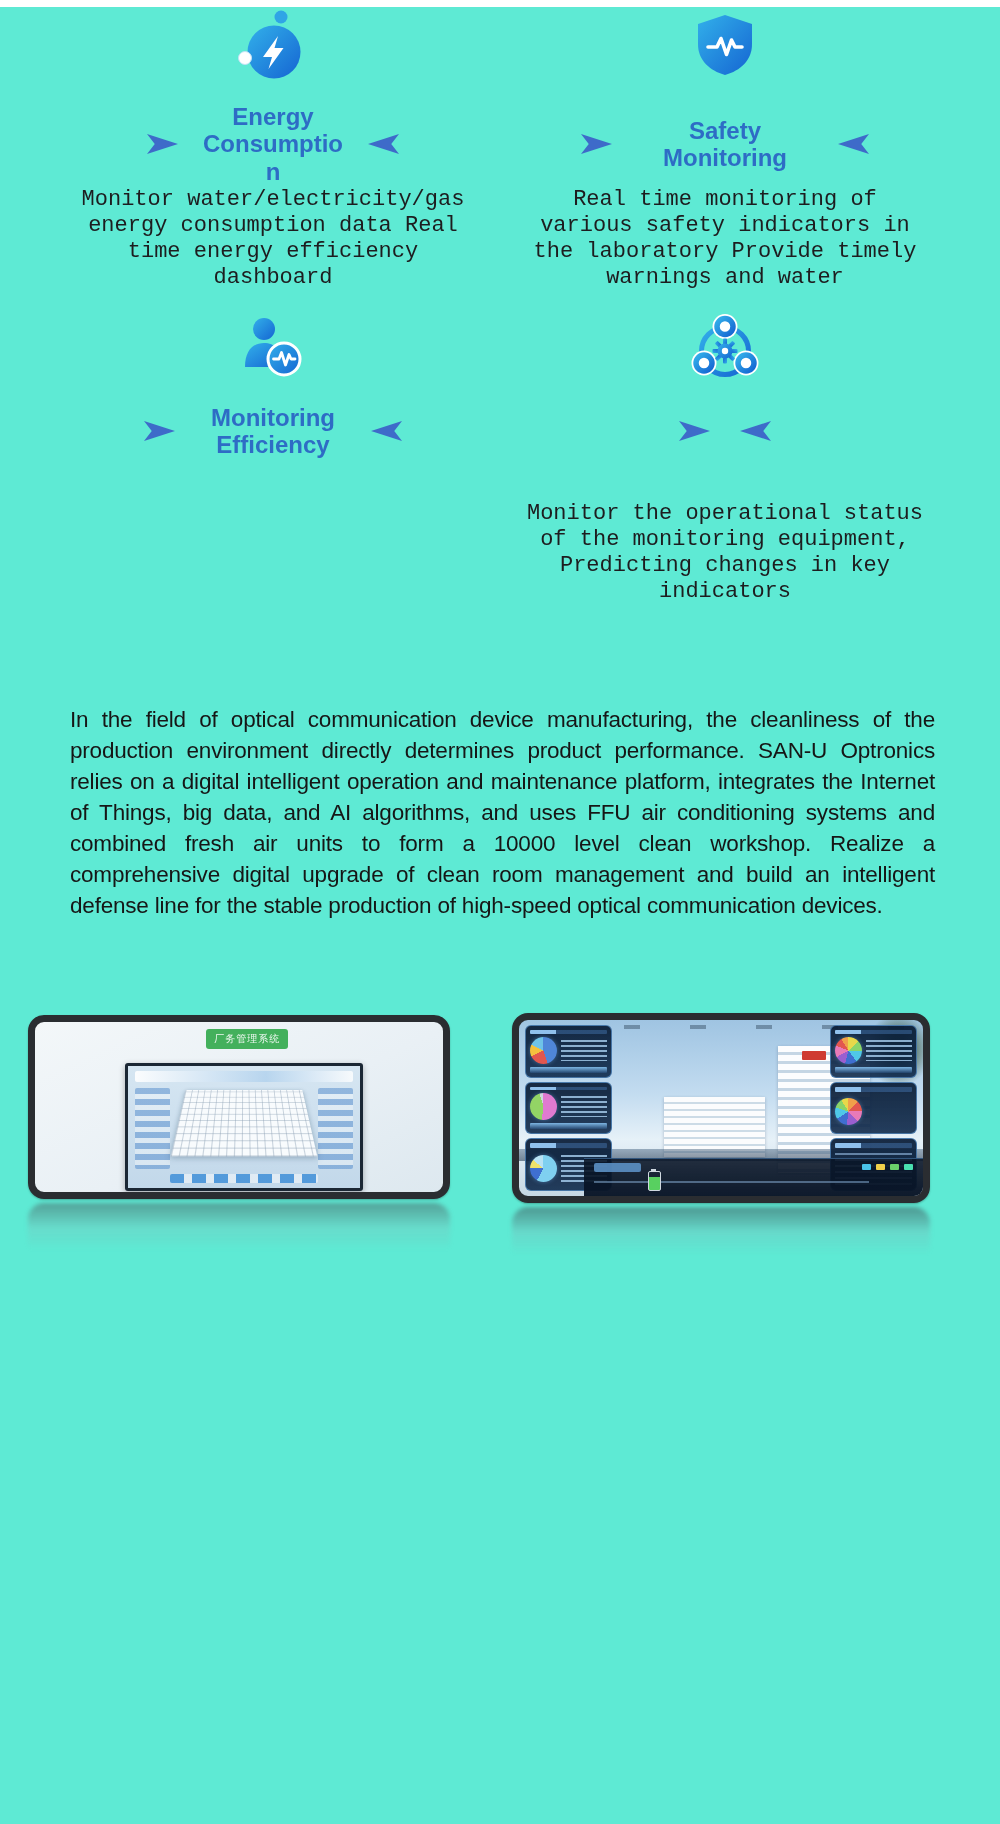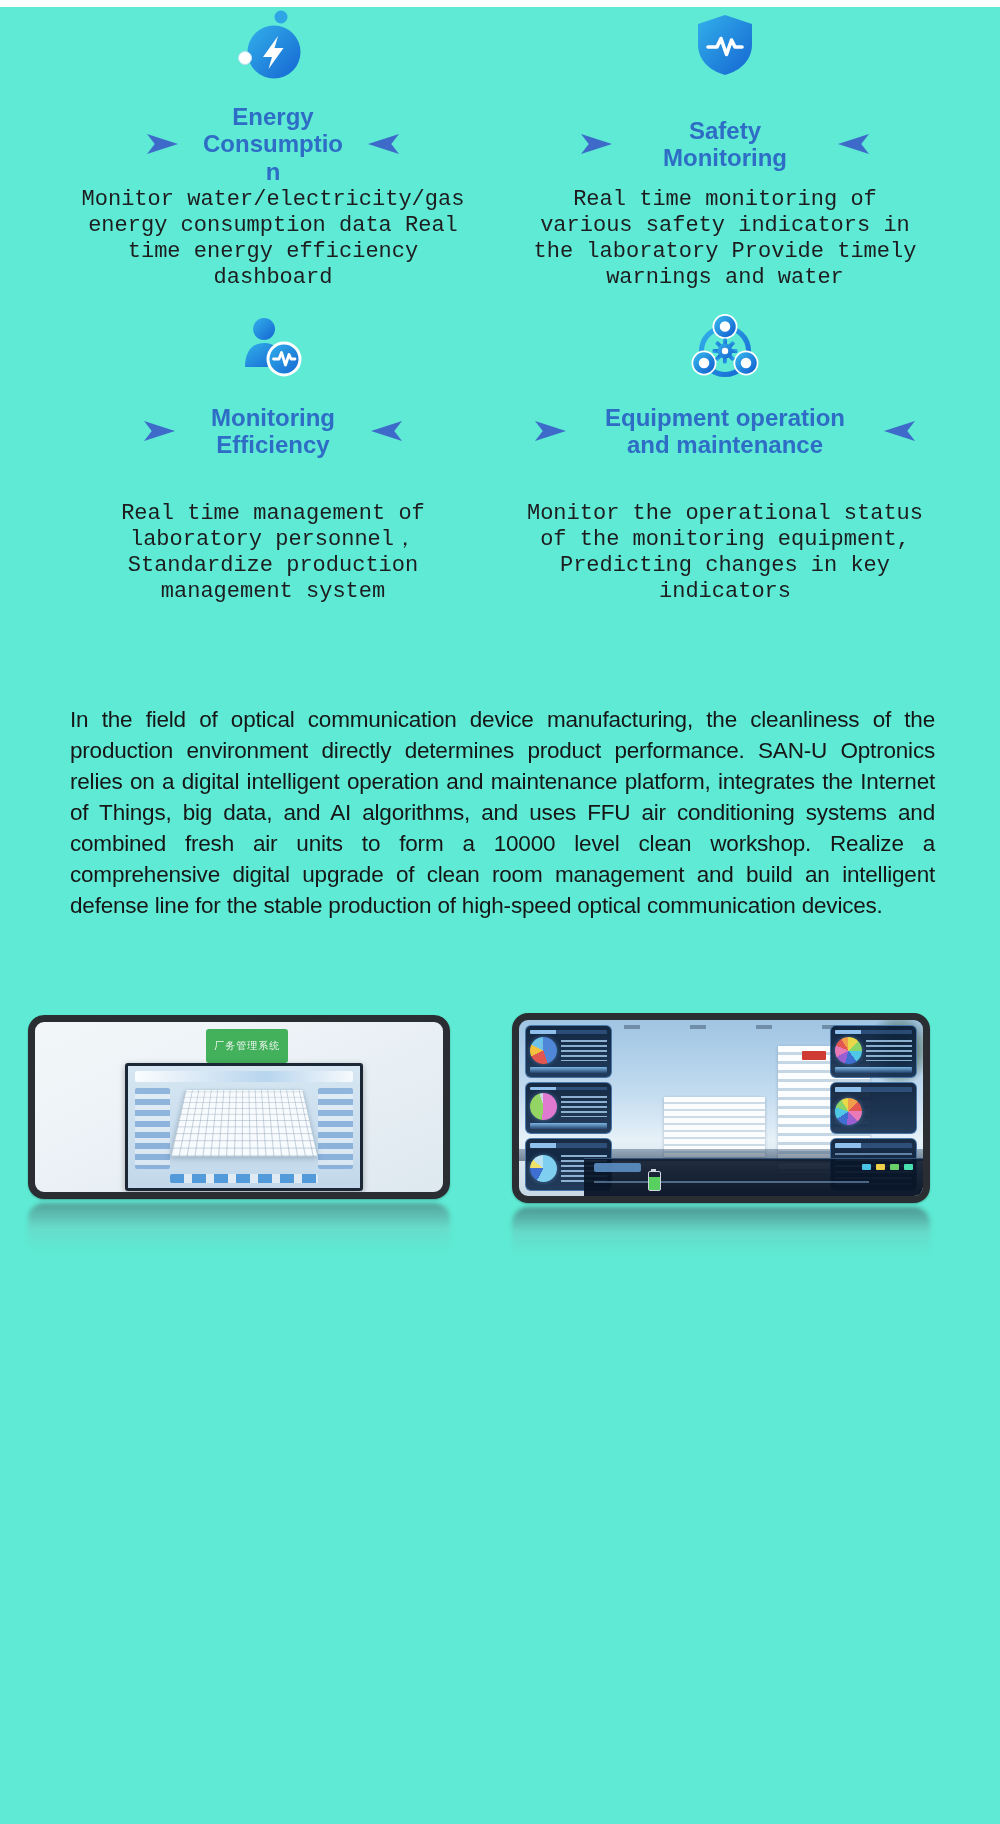--- a/index.html
+++ b/index.html
@@ -51,21 +51,21 @@
     background:linear-gradient(180deg,#9fc4e2 0%,#c3dcf0 42%,#e6f1f8 68%,#c7d7e3 100%);}
   .reflection{position:absolute;border-radius:16px;filter:blur(2px);}
   .refl-left{left:28px;top:1196px;width:422px;height:56px;
     background:linear-gradient(to bottom,rgba(70,76,82,.45),rgba(150,160,168,.18) 45%,rgba(255,255,255,0) 85%);}
   .refl-right{left:512px;top:1200px;width:418px;height:56px;
     background:linear-gradient(to bottom,rgba(60,70,80,.5),rgba(140,155,168,.2) 45%,rgba(255,255,255,0) 85%);}
   
   .badge{
     position:absolute;left:52%;top:7px;transform:translateX(-50%);
     background:#43b05c;color:#eef8f0;font-size:10px;letter-spacing:1px;
-    padding:10px 8px;border-radius:3px;white-space:nowrap;
+    padding:3px 8px;border-radius:3px;white-space:nowrap;
   }
   .wall-display{position:absolute;left:22%;top:24%;width:57%;height:72%;
     background:#1b2734;border-radius:3px;padding:3px;box-shadow:0 2px 6px rgba(0,0,0,.3);}
   .wd-screen{position:relative;width:100%;height:100%;overflow:hidden;
     background:linear-gradient(180deg,#d6e6f2,#c2d8ea);}
   .wd-top{position:absolute;top:4%;left:3%;right:3%;height:9%;border-radius:2px;
     background:linear-gradient(90deg,rgba(255,255,255,.9),rgba(160,200,235,.55) 60%,rgba(255,255,255,.8));}
   .wd-left,.wd-right{position:absolute;top:18%;bottom:16%;width:15%;border-radius:2px;opacity:.85;
     background:repeating-linear-gradient(to bottom,rgba(70,130,200,.55) 0 6px,rgba(255,255,255,.4) 6px 11px);}
   .wd-left{left:3%;}
@@ -204,21 +204,20 @@
             <path d="M0 0 L34 11 L0 22 L8.5 11 Z" fill="#3e6bc9"></path>
           </svg>
       </span>
       <h3 class="title t3">Monitoring Efficiency</h3>
       <span class="arrow flip">
         <svg width="31" height="22" viewBox="0 0 34 22">
             <path d="M0 0 L34 11 L0 22 L8.5 11 Z" fill="#3e6bc9"></path>
           </svg>
       </span>
     </div>
-    <p class="desc">Real time management of laboratory personnel，Standardize production management system</p>
   </section>
 
   <section class="feature f4 row2">
     <div class="icon-wrap">
       <svg width="72" height="72" viewBox="0 0 72 72">
         <circle cx="36" cy="38" r="23.5" fill="none" stroke="url(#icg)" stroke-width="5"></circle>
         <circle cx="36" cy="13.5" r="12.5" fill="#ffffff"></circle>
         <circle cx="15" cy="50" r="12.5" fill="#ffffff"></circle>
         <circle cx="57" cy="50" r="12.5" fill="#ffffff"></circle>
         <circle cx="36" cy="13.5" r="8" fill="none" stroke="url(#icg)" stroke-width="5.5"></circle>
@@ -237,21 +236,20 @@
         </g>
         <circle cx="36" cy="38" r="3.2" fill="#ffffff"></circle>
       </svg>
     </div>
     <div class="title-row">
       <span class="arrow">
         <svg width="31" height="22" viewBox="0 0 34 22">
             <path d="M0 0 L34 11 L0 22 L8.5 11 Z" fill="#3e6bc9"></path>
           </svg>
       </span>
-      <h3 class="title t4">Equipment operation and maintenance</h3>
       <span class="arrow flip">
         <svg width="31" height="22" viewBox="0 0 34 22">
             <path d="M0 0 L34 11 L0 22 L8.5 11 Z" fill="#3e6bc9"></path>
           </svg>
       </span>
     </div>
     <p class="desc">Monitor the operational status of the monitoring equipment,
 Predicting changes in key indicators</p>
   </section>
 

